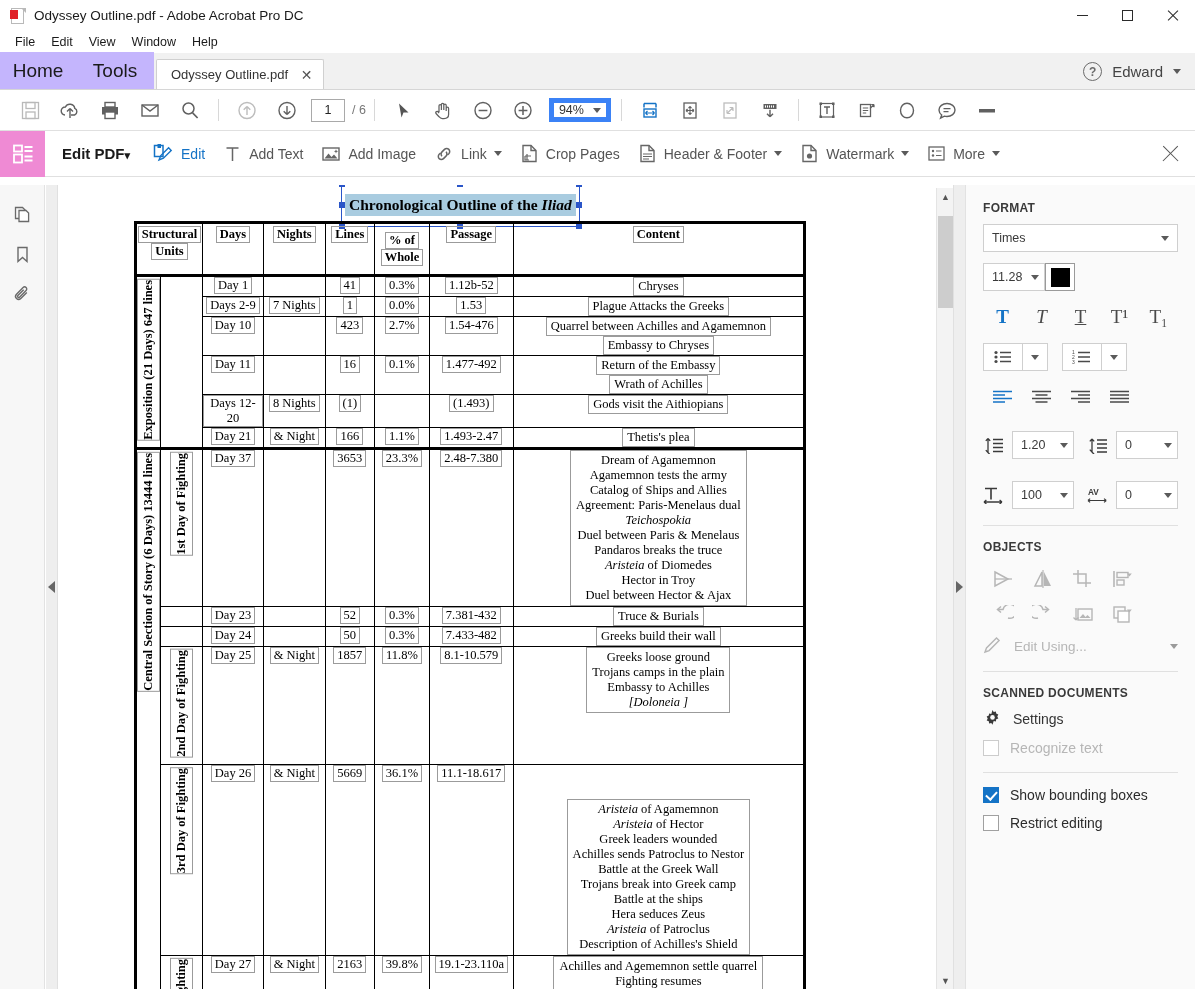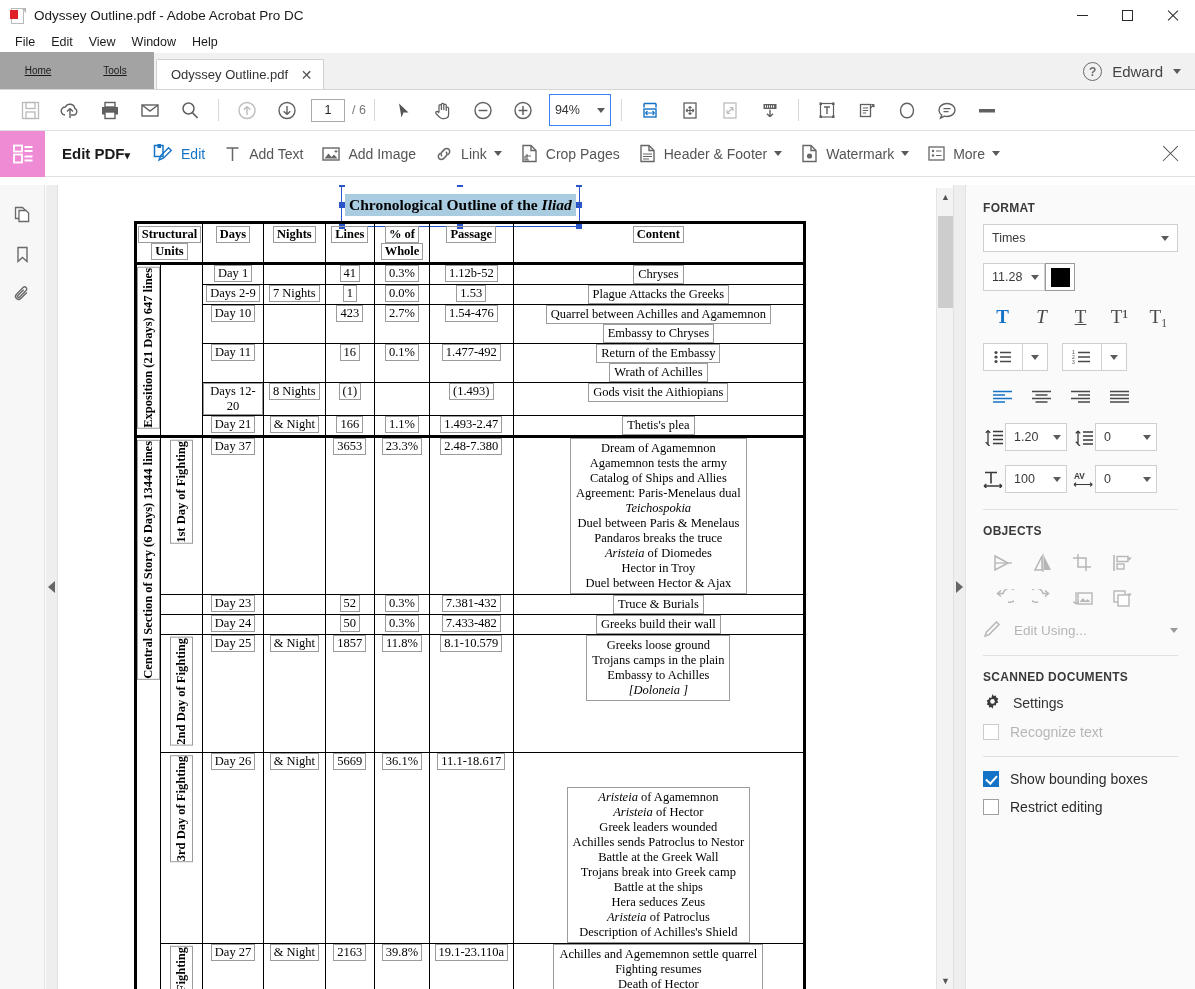--- a/index.html
+++ b/index.html
@@ -32,21 +32,21 @@
   .wb-x:after { transform:rotate(-45deg); }
 
   
   .menubar { height:22px; display:flex; align-items:center; padding-left:7px; background:#fff; font-size:12.5px; }
   .menubar .mi { padding:2px 8px; color:#1a1a1a; cursor:default; }
 
   
   .tabstrip { height:37px; background:#f1f1f1; display:flex; align-items:flex-end; border-bottom:1px solid #d6d6d6; position:relative; }
   .hometab, .toolstab {
     height:37px; display:flex; align-items:center; justify-content:center;
-    background:#a3a3a3; font-size:10px; color:#1a1a1a; cursor:default;text-decoration:underline;
+    background:#c4b5fd; font-size:19px; color:#1a1a1a; cursor:default;
   }
   .hometab { width:76px; }
   .toolstab { width:78px; }
   .doctab {
     height:30px; min-width:168px; background:#fff; border:1px solid #d0d0d0; border-bottom:none;
     display:flex; align-items:center; padding:0 8px 0 14px; font-size:13px; color:#333;
     border-radius:2px 2px 0 0; margin-left:2px;
   }
   .doctab .lbl { flex:1; }
   .doctab .cls { width:17px; height:17px; display:flex; align-items:center; justify-content:center; font-size:14px; color:#555; margin-left:6px; }
@@ -58,21 +58,21 @@
   .caret { width:0; height:0; border-left:4px solid transparent; border-right:4px solid transparent; border-top:5px solid #5a5a5a; }
 
   
   .maintoolbar { height:41px; background:#fff; border-bottom:1px solid #e0e0e0;
      display:flex; align-items:center; padding-left:10px; gap:0; }
   .tbtn { width:40px; height:34px; display:flex; align-items:center; justify-content:center; cursor:default; }
   .tsep { width:1px; height:22px; background:#d8d8d8; margin:0 8px; }
   .pagebox { width:34px; height:23px; border:1px solid #a9a9a9; background:#fff; text-align:center;
      font-size:12.5px; line-height:21px; color:#222; margin-left:4px; }
   .pagecount { font-size:12.5px; color:#777; margin-left:7px; }
-  .zoombox { width:62px; height:32px; border:1px solid #3b82f6; background:#fff; display:flex; align-items:center;
+  .zoombox { width:62px; height:24px; border:5px solid #3b82f6; background:#fff; display:flex; align-items:center;
      padding:0 5px; font-size:12.5px; color:#333; margin-left:6px; margin-right:2px; }
   .zoombox .zv { flex:1; }
 
   
   .editbar { height:46px; background:#fff; border-bottom:1px solid #e0e0e0; display:flex; align-items:center; position:relative; }
   .editbadge { width:45px; height:46px; background:#ef8ad4; display:flex; align-items:center; justify-content:center; }
   .editpdf-lbl { font-size:15px; color:#1a1a1a; font-weight:bold; margin-left:17px; }
   .eitem { display:flex; align-items:center; gap:7px; height:46px; padding:0 9px; cursor:default; font-size:14px; color:#555; }
   .eitem.active { color:#1473c6; }
   .editbar .closebar { position:absolute; right:14px; top:12px; width:21px; height:21px; }
@@ -120,21 +120,21 @@
   .styrow { display:flex; align-items:center; gap:0; margin-top:12px; }
   .sbtn { width:40px; height:28px; display:flex; align-items:center; justify-content:center; color:#4a4a4a; }
   .sbtn.on { color:#1473c6; }
   .listrow { display:flex; align-items:center; gap:14px; margin-top:12px; }
   .listgrp { display:flex; }
   .listgrp .a { width:40px; height:28px; border:1px solid #cfcfcf; background:#fff; display:flex; align-items:center; justify-content:center; }
   .listgrp .b { width:25px; height:28px; border:1px solid #cfcfcf; border-left:none; background:#fff; display:flex; align-items:center; justify-content:center; }
   .alignrow { display:flex; margin-top:14px; }
   .abtn { width:39px; height:24px; display:flex; align-items:center; justify-content:center; color:#4a4a4a; }
   .abtn.on { color:#1473c6; }
-  .sprow { display:flex; margin-top:14px; }
+  .sprow { display:flex; gap:7px; margin-top:22px; }
   .sprow .ic { width:22px; display:flex; align-items:center; justify-content:center; color:#3a3a3a; }
   .divider { height:1px; background:#e0e0e0; margin:16px 0 14px 0; }
   .objgrid { display:flex; gap:0; margin-top:4px; }
   .obtn { width:40px; height:32px; display:flex; align-items:center; justify-content:center; color:#b6b6b6; }
   .editusing { display:flex; align-items:center; gap:9px; margin-top:6px; color:#b6b6b6; font-size:13.5px; }
   .settingsrow { display:flex; align-items:center; gap:11px; margin-top:8px; font-size:14px; color:#333; }
   .cbrow { display:flex; align-items:center; gap:11px; margin-top:12px; font-size:14px; }
   .cbox { width:16px; height:16px; border:1px solid #a0a0a0; background:#fff; flex:0 0 auto; }
   .cbox.checked { background:#1473c6; border-color:#1473c6; position:relative; }
   .cbox.checked:after { content:""; position:absolute; left:4px; top:1px; width:5px; height:9px;
@@ -508,21 +508,21 @@
 
         <tbody>
             <tr>
           <th class="hd thick-t thick-l" colspan="2" style="padding:2px 0;">
             <span class="bb">Structural</span><br>
             <span class="bb">Units</span>
           </th>
           <th class="hd thick-t" style="padding:2px 0;vertical-align:top;"><span class="bb">Days</span></th>
           <th class="hd thick-t" style="padding:2px 0;vertical-align:top;"><span class="bb">Nights</span></th>
           <th class="hd thick-t" style="padding:2px 0;vertical-align:top;"><span class="bb">Lines</span></th>
-          <th class="hd thick-t" style="padding:2px 0;vertical-align:top;">
+          <th class="hd thick-t" style="padding:8px 0;vertical-align:top;">
             <span class="bb">% of</span><br>
             <span class="bb">Whole</span>
           </th>
           <th class="hd thick-t" style="padding:2px 0;vertical-align:top;"><span class="bb">Passage</span></th>
           <th class="hd thick-t thick-r" style="padding:2px 0;vertical-align:top;"><span class="bb">Content</span></th>
         </tr>
 
         <tr>
           <td class="vcell thick-t thick-l" rowspan="6" style="padding:2px 0;">
             <span class="vrot bb">Exposition (21 Days) 647 lines</span>

